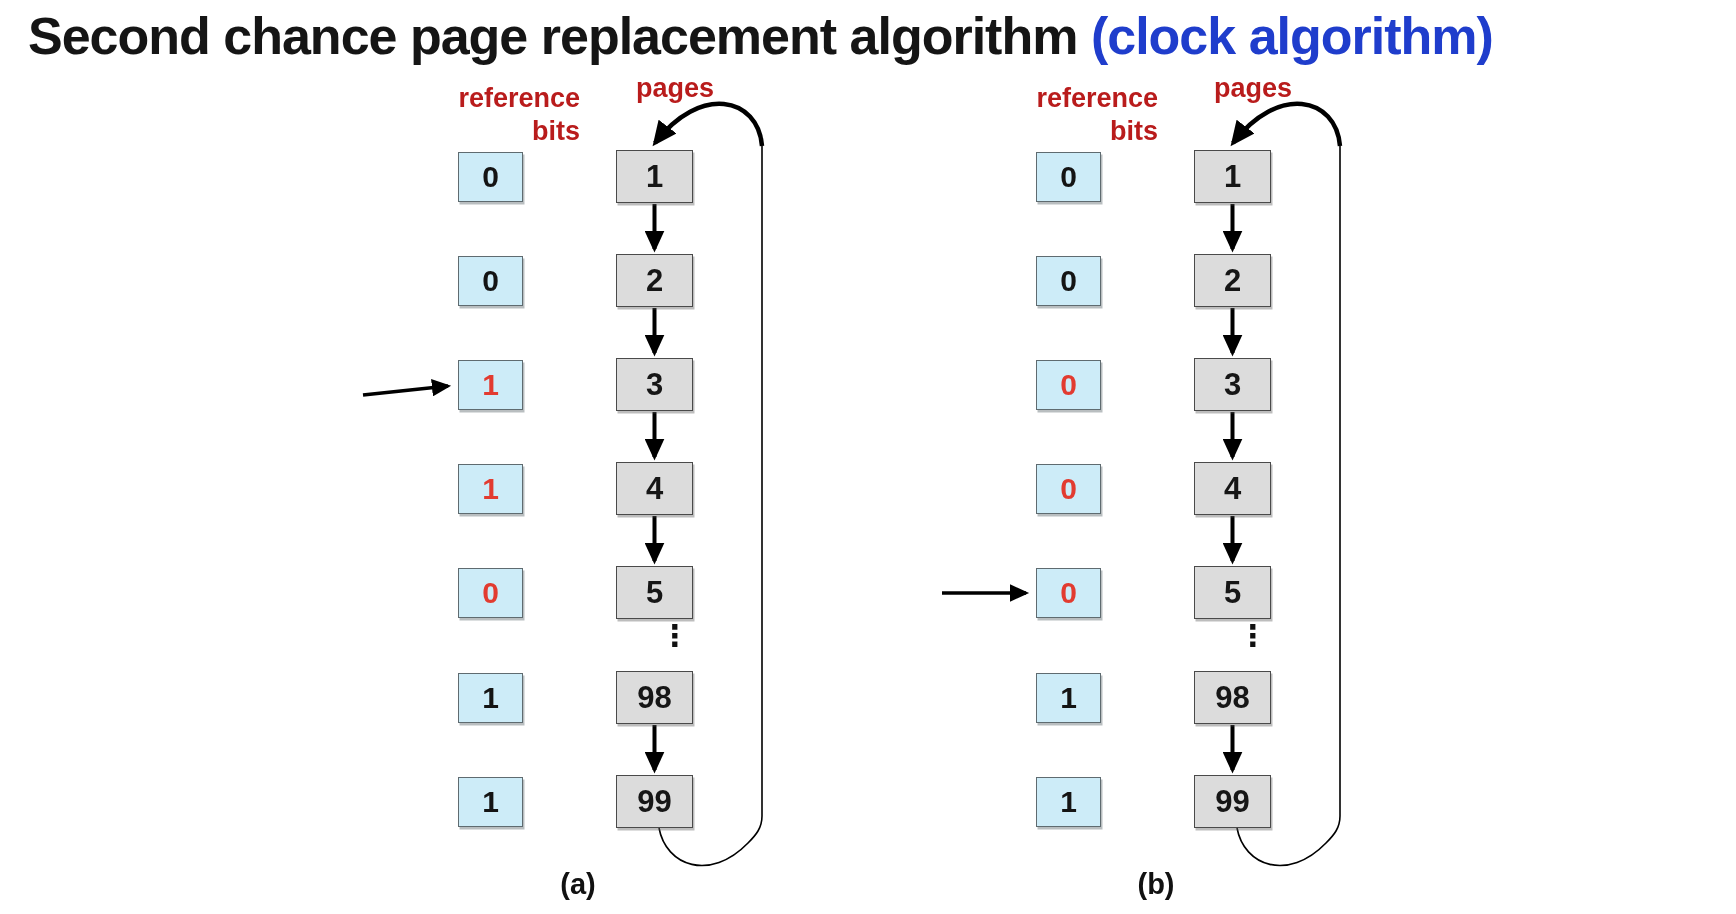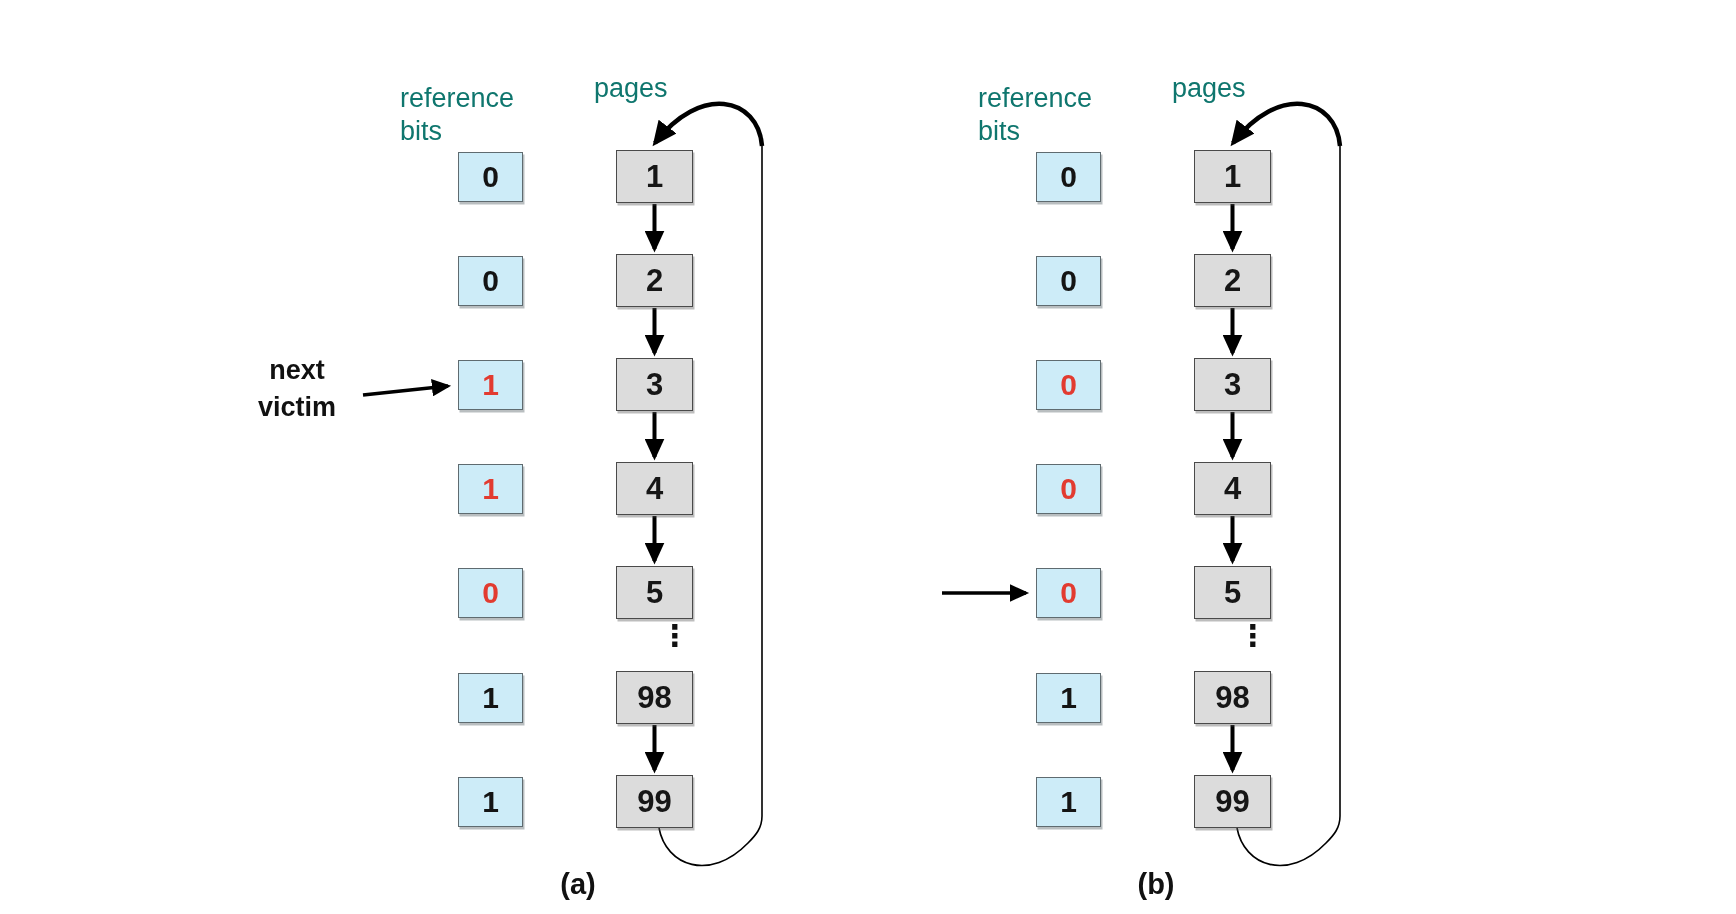--- a/index.html
+++ b/index.html
@@ -4,21 +4,21 @@
 <style>
   html,body{margin:0;padding:0;background:#fff;}
   .stage{position:relative;width:1736px;height:914px;background:#fff;overflow:hidden;
          font-family:"Liberation Sans",sans-serif;color:#141414;}
   .title{position:absolute;left:28px;top:6px;font-size:52px;font-weight:800;
          letter-spacing:-1px;white-space:nowrap;color:#151515;}
   .title .accent{color:var(--title_accent,#1f3dcc);}
   .panel{position:absolute;top:0;width:850px;height:914px;}
   .panel.a{left:0;}
   .panel.b{left:578px;}
-  .hdr{position:absolute;font-size:27px;font-weight:400;text-align:left;line-height:33px;color:#0f766e;}
+  .hdr{position:absolute;font-size:27px;font-weight:700;text-align:right;line-height:33px;color:#b91c1c;}
   .refhdr{left:400px;top:82px;width:180px;}
   .pageshdr{left:594px;top:72px;width:120px;}
   .refbox{position:absolute;left:458px;width:65px;height:50px;
           background:var(--ref_box_fill,#cdecf8);border:1.5px solid #5f6b70;
           box-shadow:1.5px 2.5px 0 rgba(100,110,115,.45);
           font-size:30px;font-weight:700;text-align:center;line-height:48px;box-sizing:border-box;}
   .pagebox{position:absolute;left:616px;width:77px;height:53px;
            background:var(--page_box_fill,#dcdcdc);border:1.5px solid #4a4a4a;
            box-shadow:1.5px 2.5px 0 rgba(90,90,90,.4);
            font-size:31px;font-weight:700;text-align:center;line-height:51px;box-sizing:border-box;color:#161616;}
@@ -30,20 +30,23 @@
           font-size:27px;font-weight:600;line-height:37px;color:#111;}
   .caption{position:absolute;left:518px;top:868px;width:120px;text-align:center;
            font-size:29px;font-weight:600;color:#111;}
   svg.wires{position:absolute;left:0;top:0;pointer-events:none;}
 </style>
 </head>
 <body>
 
 <div class="stage">
 
+  <div class="title">
+    <span>Second chance page replacement algorithm </span><span class="accent">(clock algorithm)</span>
+  </div>
 
   <div class="panel a">
     <svg class="wires" width="850" height="914" viewBox="0 0 850 914">
       <defs>
         <marker id="mk-a" markerWidth="6" markerHeight="5" refX="4.6" refY="2.5" orient="auto">
           <path d="M0,0 L5.5,2.5 L0,5 z" fill="#000"></path>
         </marker>
       </defs>
       <g stroke="#000" stroke-width="4" fill="none">
         <path d="M654.5 204 V249" marker-end="url(#mk-a)"></path>
@@ -74,24 +77,20 @@
     <div class="pagebox" style="top:150px">1</div>
     <div class="pagebox" style="top:254px">2</div>
     <div class="pagebox" style="top:358px">3</div>
     <div class="pagebox" style="top:462px">4</div>
     <div class="pagebox" style="top:566px">5</div>
     <div class="pagebox" style="top:671px">98</div>
     <div class="pagebox" style="top:775px">99</div>
 
     <div class="dots">⋮</div>
 
-    <div class="victim">
-      <div>next</div>
-      <div>victim</div>
-    </div>
 
     <div class="caption">(a)</div>
   </div>
 
   <div class="panel b">
     <svg class="wires" width="850" height="914" viewBox="0 0 850 914">
       <defs>
         <marker id="mk-b" markerWidth="6" markerHeight="5" refX="4.6" refY="2.5" orient="auto">
           <path d="M0,0 L5.5,2.5 L0,5 z" fill="#000"></path>
         </marker>

